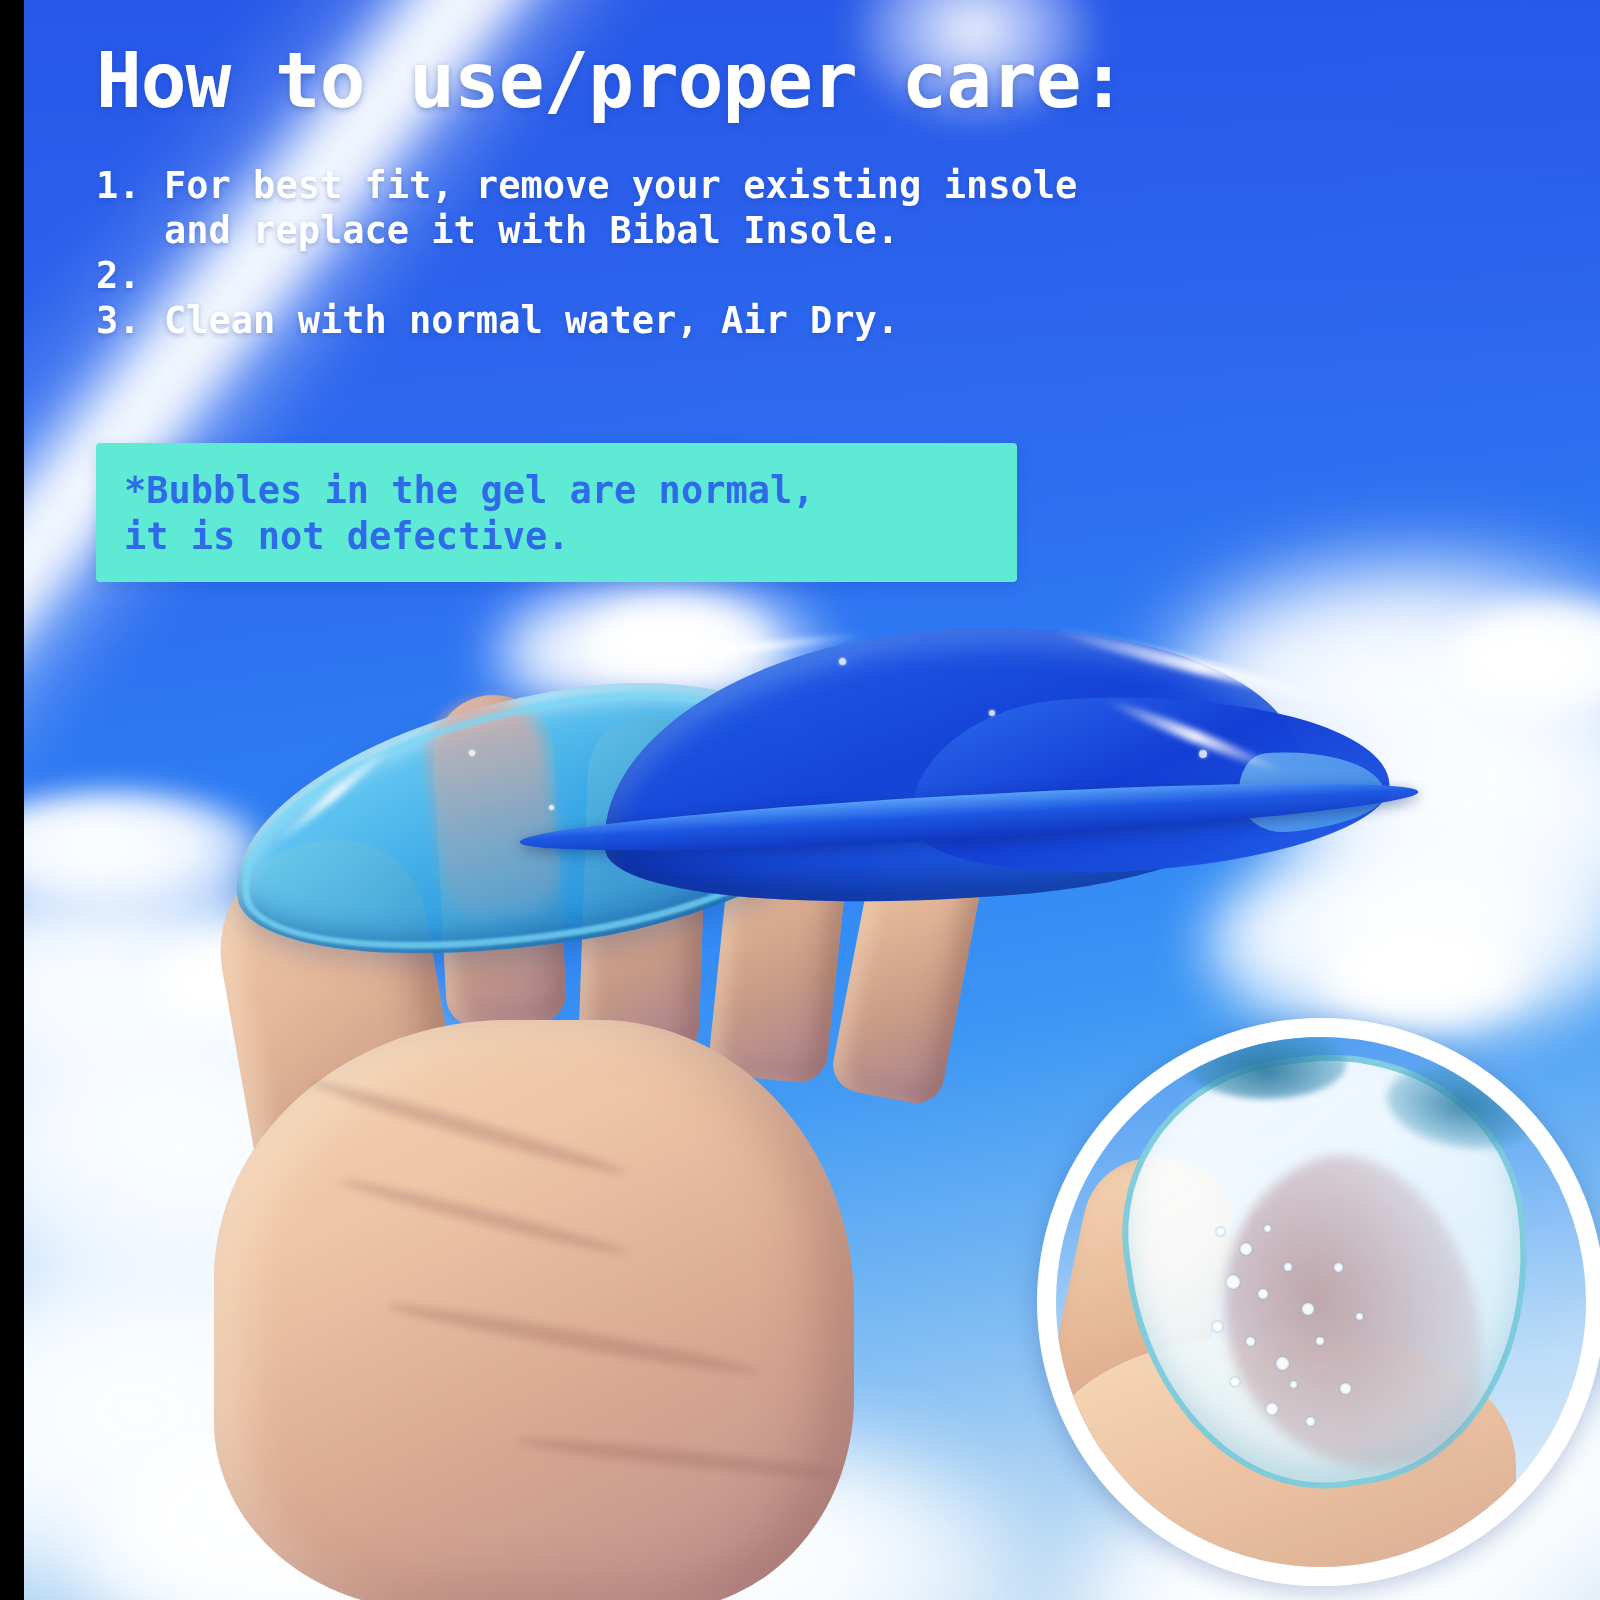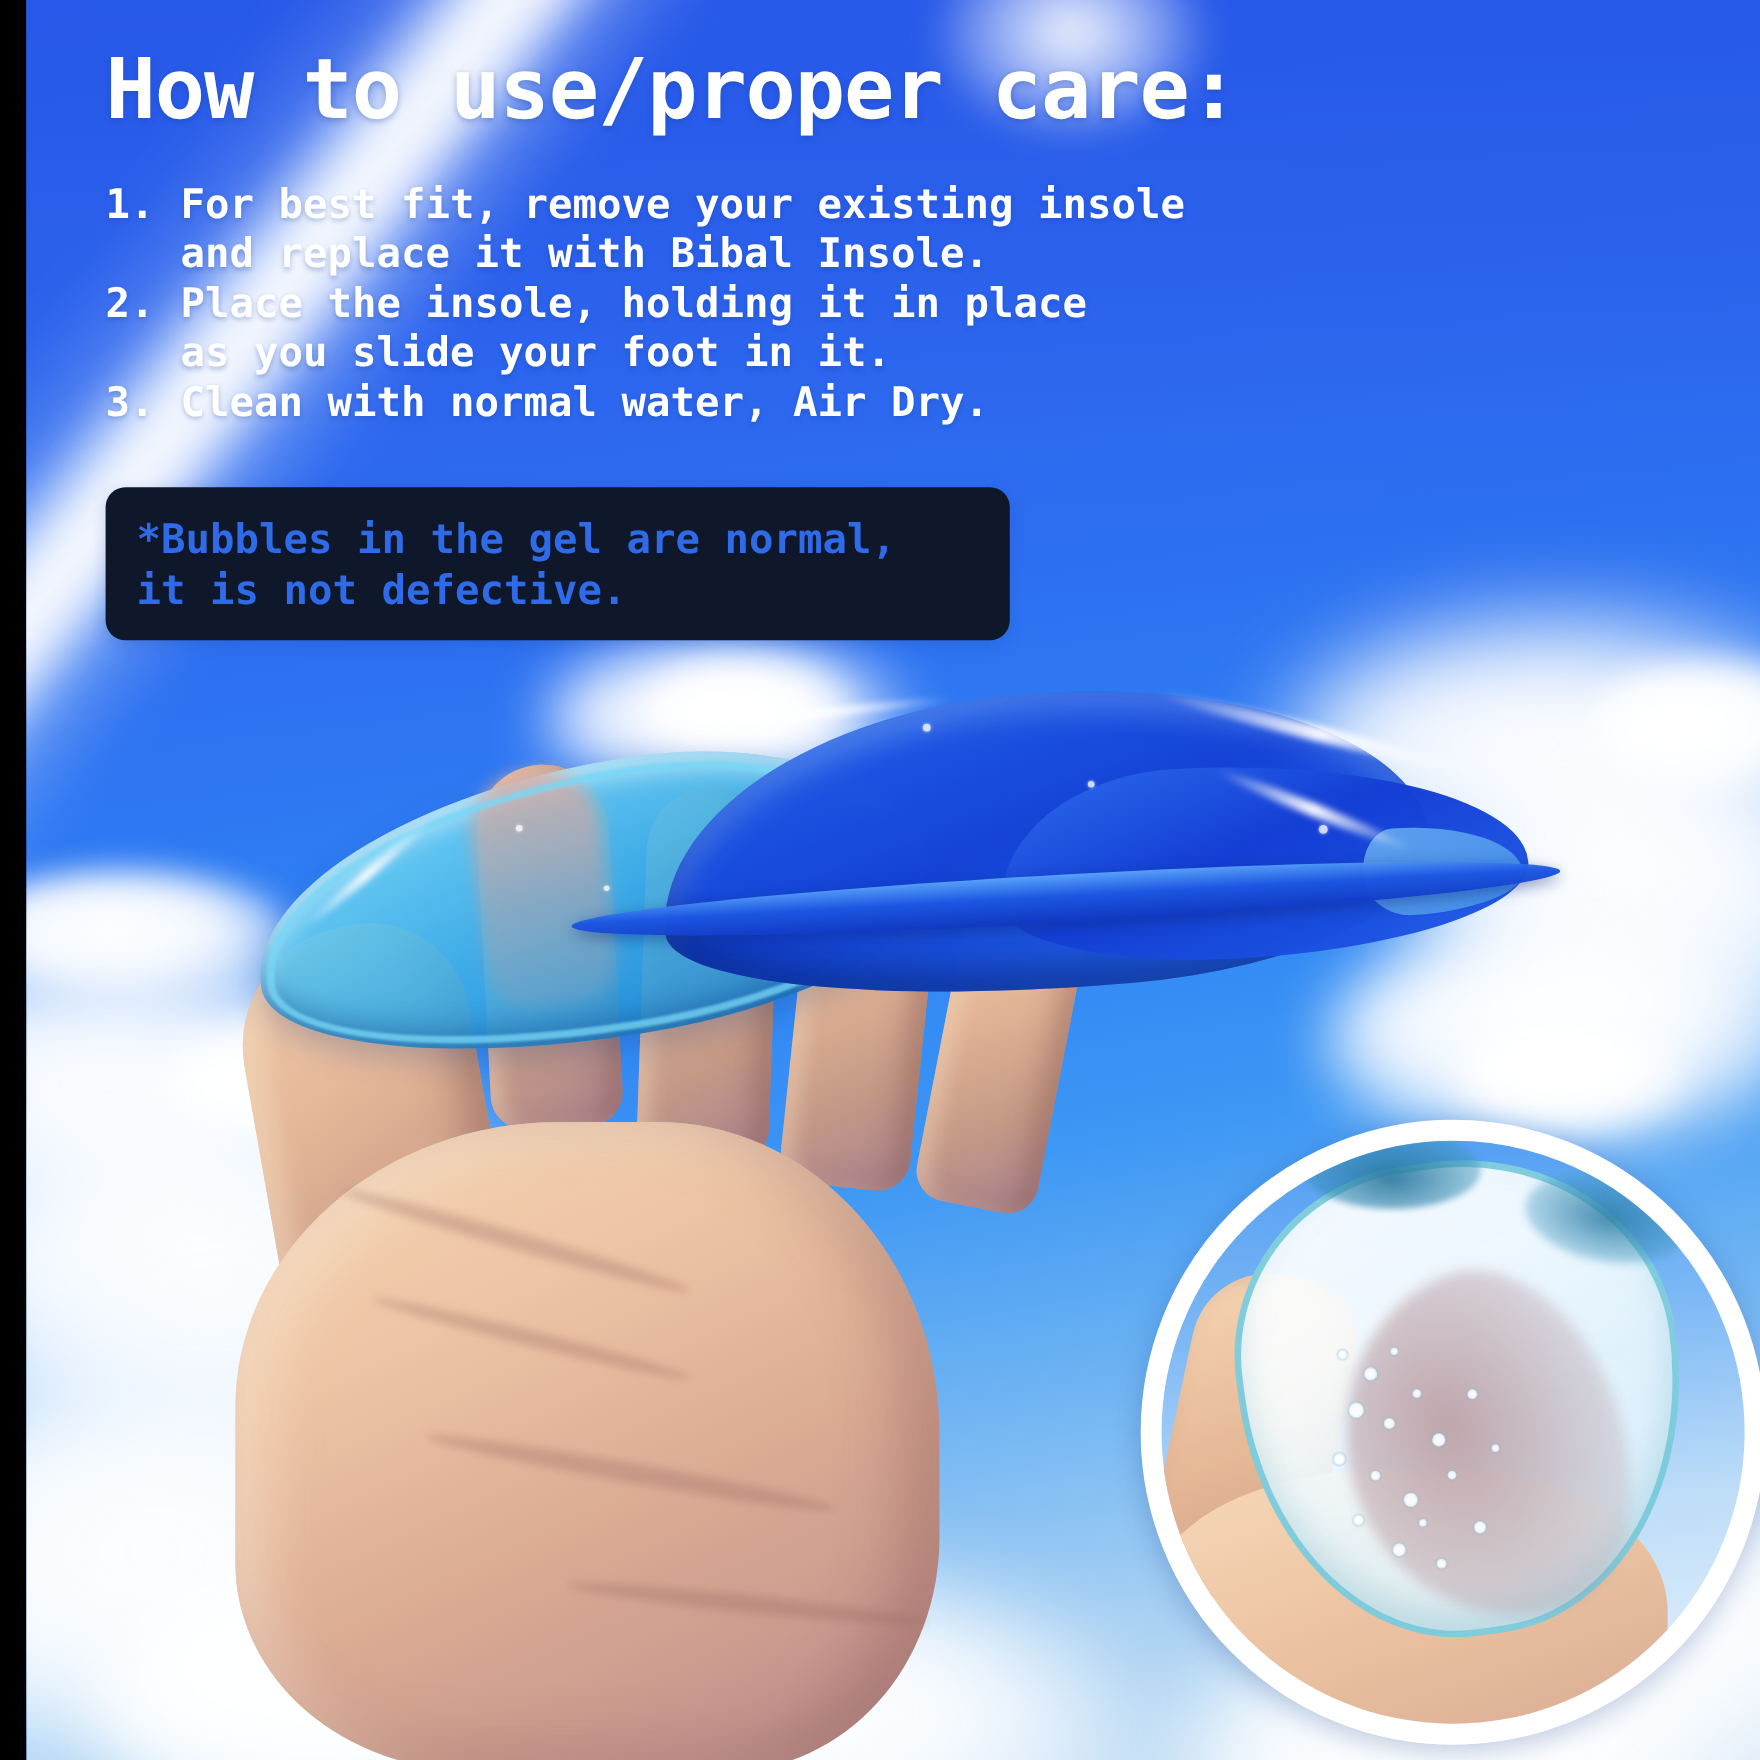--- a/index.html
+++ b/index.html
@@ -277,24 +277,24 @@
     font-weight: bold;
     line-height: 45px;
     text-shadow: 0 2px 5px rgba(20,60,150,.30);
   }
   .step-num { width: 68px; flex: none; }
   .step-text { white-space: pre-line; }
 
   #bubbles-note {
     position: absolute;
     left: 72px; top: 443px;
-    width: 822px;
+    width: 921px;
     min-height: 120px;
-    background: #0f172a;
-    border-radius: 18px;
+    background: #5eead4;
+    border-radius: 4px;
     box-shadow: 0 4px 14px rgba(20,60,150,.18);
     box-sizing: border-box;
     padding: 25px 28px 22px 28px;
   }
   #bubbles-note-text {
     color: #2f6be8;
     font-size: 37px;
     font-weight: bold;
     line-height: 46px;
     white-space: pre-line;
@@ -401,22 +401,20 @@
     <div id="page-title">How to use/proper care:</div>
 
     <ul id="steps-list">
       <li class="step">
         <span class="step-num">1.</span>
         <span class="step-text">For best fit, remove your existing insole
 and replace it with Bibal Insole.</span>
       </li>
       <li class="step">
         <span class="step-num">2.</span>
-        <span class="step-text">Place the insole, holding it in place
-as you slide your foot in it.</span>
       </li>
       <li class="step">
         <span class="step-num">3.</span>
         <span class="step-text">Clean with normal water, Air Dry.</span>
       </li>
     </ul>
 
     <div id="bubbles-note">
       <div id="bubbles-note-text">*Bubbles in the gel are normal,
 it is not defective.</div>

